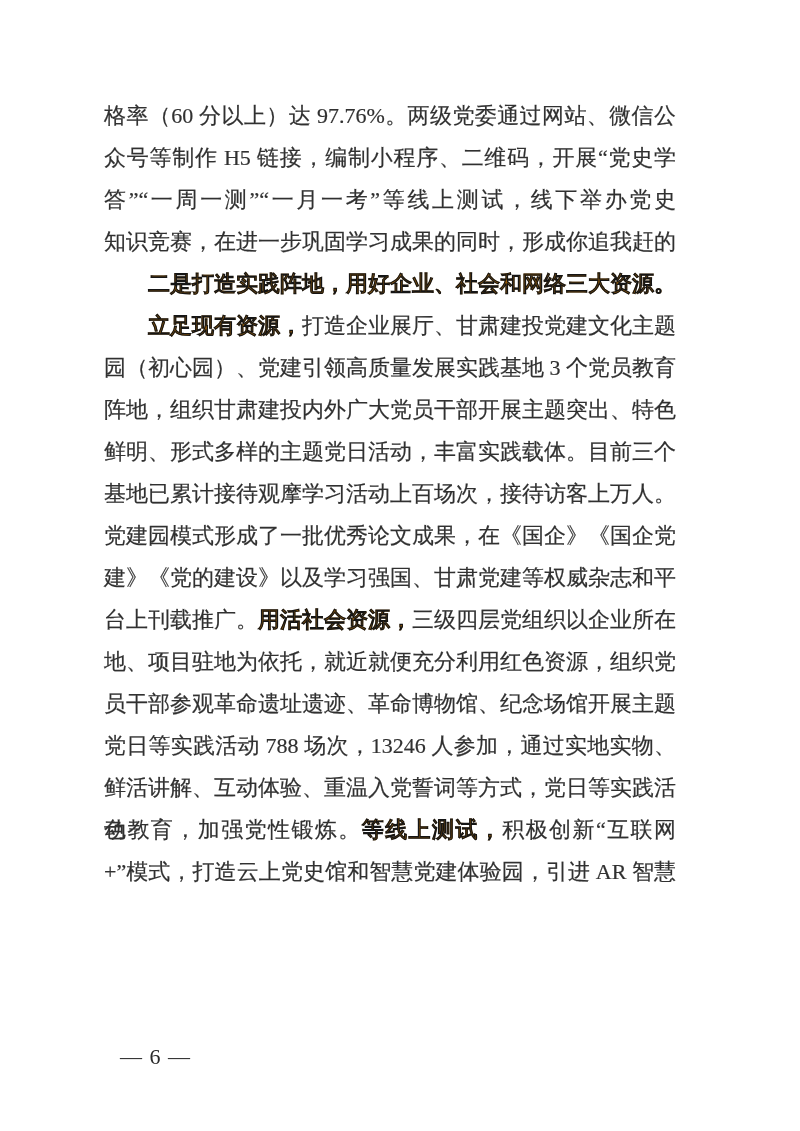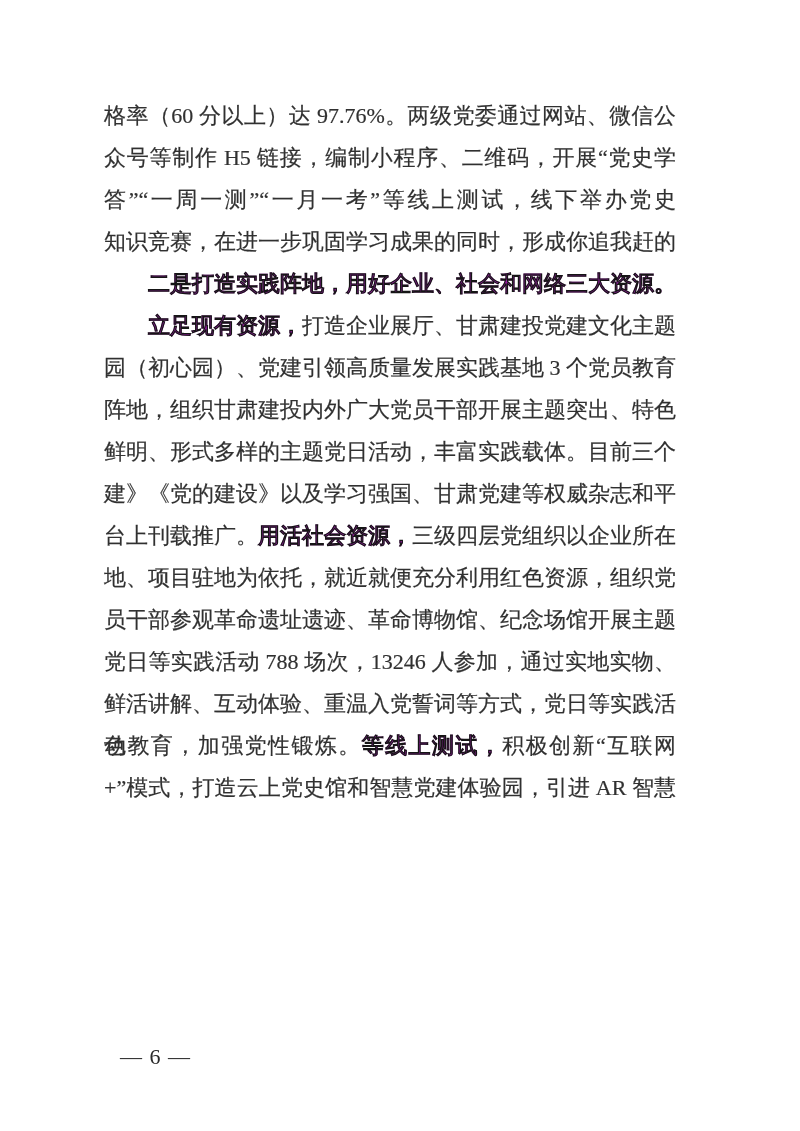--- a/index.html
+++ b/index.html
@@ -35,21 +35,21 @@
   }
   .line.indent {
     padding-left: 44px;
   }
   .seg {
     
     -webkit-text-stroke: 0.2px #3a3a3a;
   }
   .seg.bold {
     font-weight: 700;
-    color: #a21caf;
+    color: #a16207;
     -webkit-text-stroke: 0.4px #151515;
   }
   .footer {
     position: absolute;
     left: 120px;
     top: 1036px;
     height: 42px;
     line-height: 42px;
     font-size: 22px;
     color: #2a2a2a;
@@ -63,20 +63,22 @@
   <div class="content">
       <div class="line just"><span class="seg">格率（60 分以上）达 97.76%。两级党委通过网站、微信公</span></div>
       <div class="line just"><span class="seg">众号等制作 H5 链接，编制小程序、二维码，开展“党史学</span></div>
       <div class="line just"><span class="seg">答”“一周一测”“一月一考”等线上测试，线下举办党史</span></div>
       <div class="line just"><span class="seg">知识竞赛，在进一步巩固学习成果的同时，形成你追我赶的</span></div>
       <div class="line indent just"><span class="seg bold">二是打造实践阵地，用好企业、社会和网络三大资源。</span></div>
       <div class="line indent just"><span class="seg bold">立足现有资源，</span><span class="seg">打造企业展厅、甘肃建投党建文化主题</span></div>
       <div class="line just"><span class="seg">园（初心园）、党建引领高质量发展实践基地 3 个党员教育</span></div>
       <div class="line just"><span class="seg">阵地，组织甘肃建投内外广大党员干部开展主题突出、特色</span></div>
       <div class="line just"><span class="seg">鲜明、形式多样的主题党日活动，丰富实践载体。目前三个</span></div>
+      <div class="line just"><span class="seg">基地已累计接待观摩学习活动上百场次，接待访客上万人。</span></div>
+      <div class="line just"><span class="seg">党建园模式形成了一批优秀论文成果，在《国企》《国企党</span></div>
       <div class="line just"><span class="seg">建》《党的建设》以及学习强国、甘肃党建等权威杂志和平</span></div>
       <div class="line just"><span class="seg">台上刊载推广。</span><span class="seg bold">用活社会资源，</span><span class="seg">三级四层党组织以企业所在</span></div>
       <div class="line just"><span class="seg">地、项目驻地为依托，就近就便充分利用红色资源，组织党</span></div>
       <div class="line just"><span class="seg">员干部参观革命遗址遗迹、革命博物馆、纪念场馆开展主题</span></div>
       <div class="line just"><span class="seg">党日等实践活动 788 场次，13246 人参加，通过实地实物、</span></div>
       <div class="line just"><span class="seg">鲜活讲解、互动体验、重温入党誓词等方式，党日等实践活动</span></div>
       <div class="line just"><span class="seg">色教育，加强党性锻炼。</span><span class="seg bold">等线上测试，</span><span class="seg">积极创新“互联网</span></div>
       <div class="line just"><span class="seg">+”模式，打造云上党史馆和智慧党建体验园，引进 AR 智慧</span></div>
     </div>
   <div class="footer">— 6 —</div>

